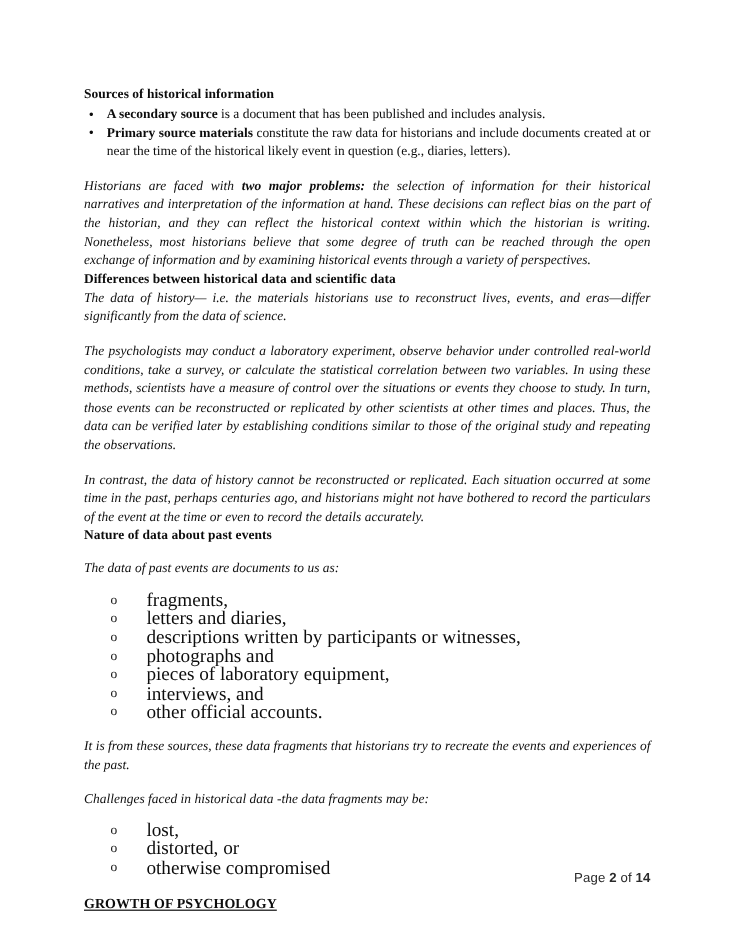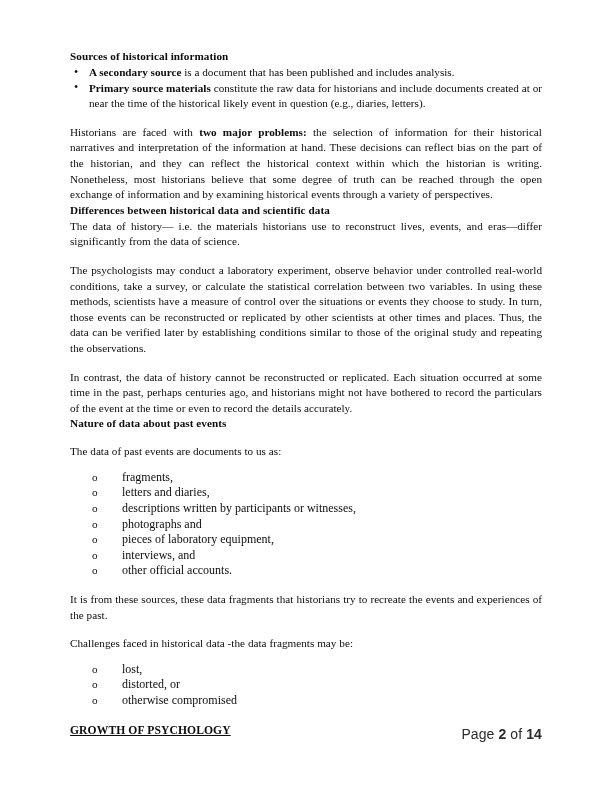--- a/index.html
+++ b/index.html
@@ -13,38 +13,39 @@
     height: 792px;
     background: #ffffff;
     box-sizing: border-box;
     font-family: "Liberation Serif", "DejaVu Serif", serif;
     color: #0d0d0d;
     overflow: hidden;
   }
   .content {
     position: absolute;
     left: 70px;
-    top: 49px;
+    top: 72px;
     width: 472px;
   }
   h2.section-heading {
     font-size: 11.2px;
     font-weight: bold;
     margin: 0 0 1px 0;
     line-height: 15px;
     letter-spacing: 0.05px;
   }
   h2.section-heading.spaced-above {
   }
   p.body-text {
     font-size: 11.2px;
     line-height: 15.6px;
     margin: 17px 0 0 0;
     text-align: justify;
     letter-spacing: 0.02px;
+    font-style: italic;
   }
   p.body-text.gap {
     margin-top: 13px;
   }
   p.body-text.tight {
     margin-top: 1px;
   }
   ul.bullet-list {
     list-style: none;
     margin: 0;
@@ -66,21 +67,21 @@
     font-size: 12px;
   }
   ul.circle-list {
     list-style: none;
     margin: 10px 0 0 0;
     padding: 0;
   }
   ul.circle-list > li {
     position: relative;
     padding-left: 52px;
-    font-size: 12px;
+    font-size: 16px;
     line-height: 15.6px;
     text-align: left;
   }
   ul.circle-list > li::before {
     content: "o";
     position: absolute;
     left: 22px;
     top: 0;
     font-size: 11.2px;
     line-height: 15.6px;
@@ -96,21 +97,21 @@
     line-height: 16px;
     letter-spacing: 0.1px;
   }
   .footer {
     position: absolute;
     left: 70px;
     right: 70px;
     top: 726px;
     text-align: right;
     font-family: "Liberation Sans", "DejaVu Sans", sans-serif;
-    font-size: 14px;
+    font-size: 11px;
     color: #2b2b2b;
     letter-spacing: 0.1px;
   }
   .footer b { font-weight: bold; }
   .nowrap { white-space: nowrap; }
 </style>
 </head>
 <body>
 
 <div class="page">

